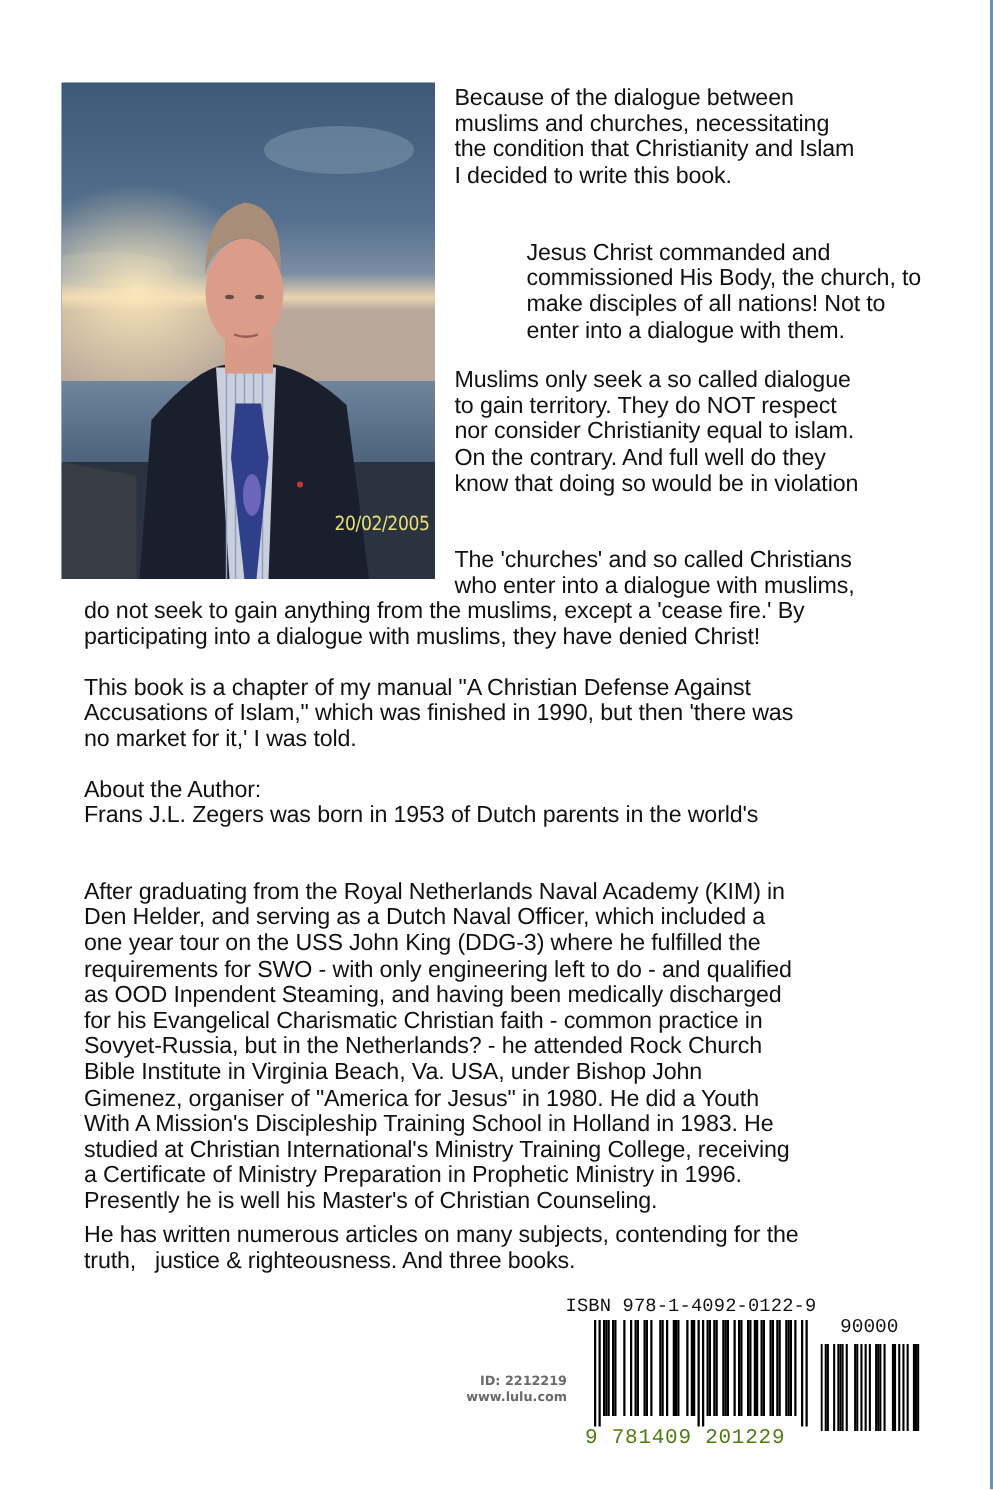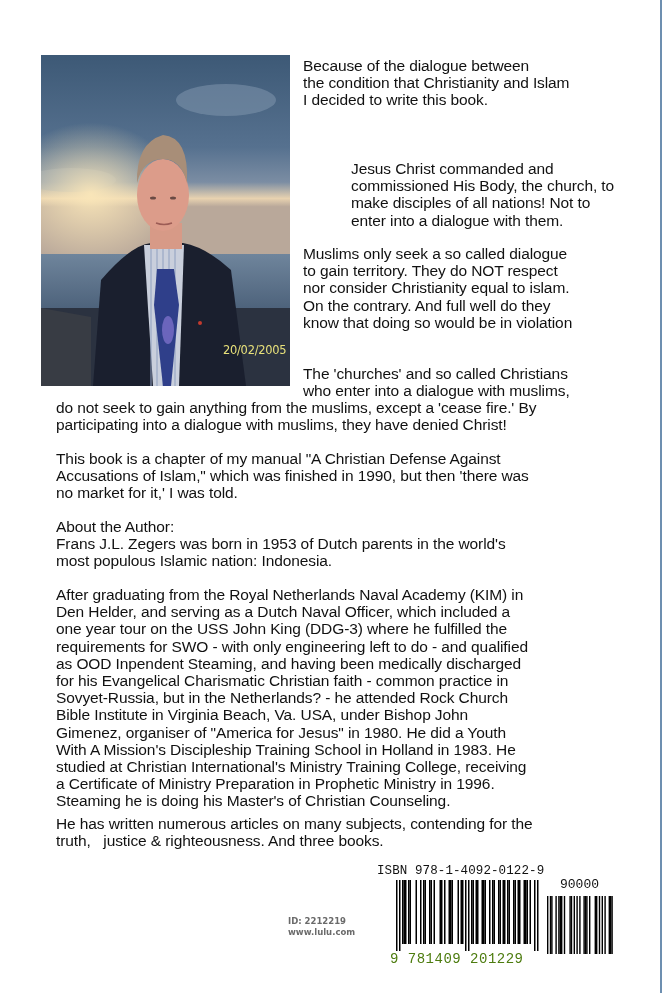--- a/index.html
+++ b/index.html
@@ -42,21 +42,21 @@
     position: absolute; left: 560px; top: 877px;
     font-family: "Liberation Mono", monospace; font-size: 13px; color: #111;
   }
   .barcode { position: absolute; left: 396px; top: 880px; }
   .addon { position: absolute; left: 547px; top: 896px; }
   .ean-digits {
     position: absolute; left: 390px; top: 951px;
     font-family: "Liberation Mono", monospace; font-size: 14px; color: #4d7c0f; letter-spacing: 0.5px;
   }
   .lulu {
-    position: absolute; left: 288px; top: 916px; width: 90px; text-align: left;
+    position: absolute; left: 288px; top: 916px; width: 90px; text-align: right;
     font-family: "DejaVu Sans", sans-serif; font-weight: bold; font-size: 8.5px; line-height: 11px; color: #6a6a6a;
   }
 </style>
 </head>
 <body>
 
 <div class="right-edge"></div>
 
 <div class="photo">
   <svg width="249" height="331" viewBox="0 0 249 331">
@@ -100,20 +100,21 @@
     <ellipse cx="132" cy="143" rx="3" ry="1.5" fill="#6a4a44"></ellipse>
     <path d="M115 168 Q123 171 131 168" stroke="#9c5c55" stroke-width="1.5" fill="none"></path>
     <circle cx="159" cy="268" r="2" fill="#c23a2e"></circle>
   </svg>
   <div class="photo-date">20/02/2005</div>
 </div>
 
 <div class="text">
   <p class="para p1">
     <span class="line">Because of the dialogue between</span>
+    <span class="line">muslims and churches, necessitating</span>
     <span class="line">the condition that Christianity and Islam</span>
     <span class="line">I decided to write this book.</span>
   </p>
   <p class="para p2">
     <span class="line">Jesus Christ commanded and</span>
     <span class="line">commissioned His Body, the church, to</span>
     <span class="line">make disciples of all nations! Not to</span>
     <span class="line">enter into a dialogue with them.</span>
   </p>
   <p class="para p3">
@@ -134,36 +135,35 @@
   <p class="para p5">
     <span class="line">This book is a chapter of my manual "A Christian Defense Against</span>
     <span class="line">Accusations of Islam," which was finished in 1990, but then 'there was</span>
     <span class="line">no market for it,' I was told.</span>
   </p>
   <p class="para p6-title">
     <span class="line">About the Author:</span>
   </p>
   <p class="para p6">
     <span class="line">Frans J.L. Zegers was born in 1953 of Dutch parents in the world's</span>
-    <span class="line">most populous Islamic nation: Indonesia.</span>
   </p>
   <p class="para p7">
     <span class="line">After graduating from the Royal Netherlands Naval Academy (KIM) in</span>
     <span class="line">Den Helder, and serving as a Dutch Naval Officer, which included a</span>
     <span class="line">one year tour on the USS John King (DDG-3) where he fulfilled the</span>
     <span class="line">requirements for SWO - with only engineering left to do - and qualified</span>
     <span class="line">as OOD Inpendent Steaming, and having been medically discharged</span>
     <span class="line">for his Evangelical Charismatic Christian faith - common practice in</span>
     <span class="line">Sovyet-Russia, but in the Netherlands? - he attended Rock Church</span>
     <span class="line">Bible Institute in Virginia Beach, Va. USA, under Bishop John</span>
     <span class="line">Gimenez, organiser of "America for Jesus" in 1980. He did a Youth</span>
     <span class="line">With A Mission's Discipleship Training School in Holland in 1983. He</span>
     <span class="line">studied at Christian International's Ministry Training College, receiving</span>
     <span class="line">a Certificate of Ministry Preparation in Prophetic Ministry in 1996.</span>
-    <span class="line">Steaming he is doing his Master's of Christian Counseling.</span>
+    <span class="line">Presently he is well his Master's of Christian Counseling.</span>
   </p>
   <p class="para p8">
     <span class="line">He has written numerous articles on many subjects, contending for the</span>
     <span class="line">truth,   justice &amp; righteousness. And three books.</span>
   </p>
 </div>
 
 <div class="lulu">
   <div>ID: 2212219</div>
   <div>www.lulu.com</div>

